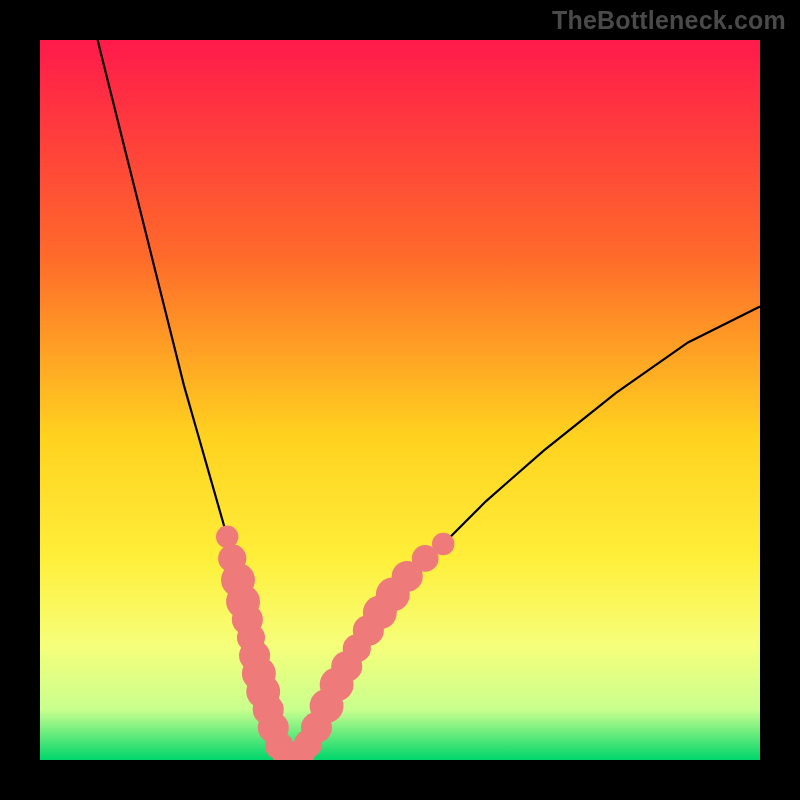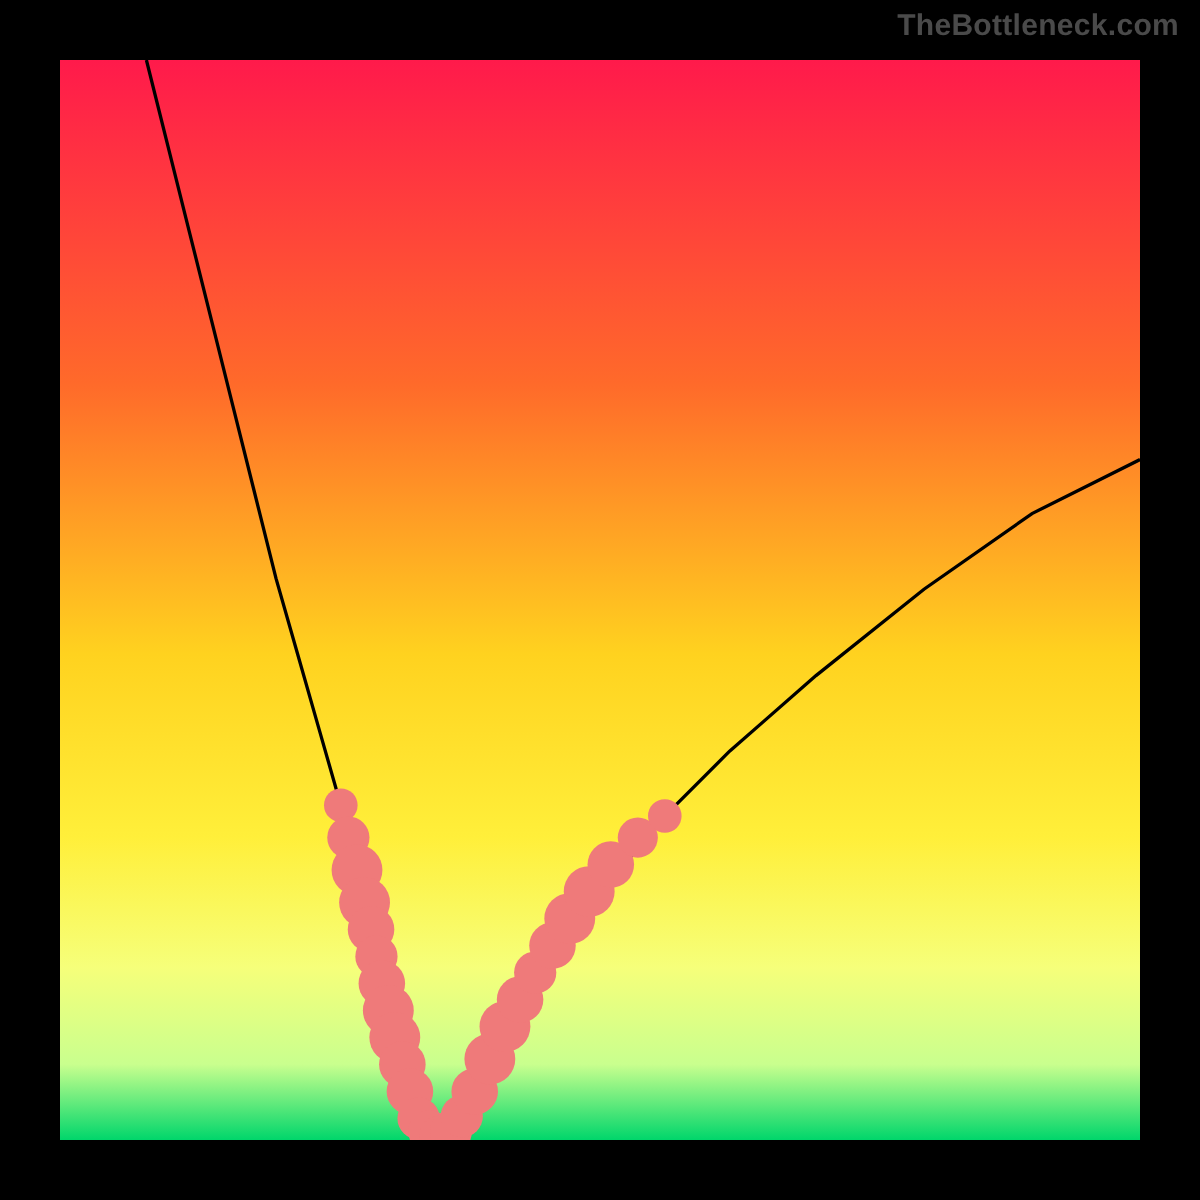--- a/index.html
+++ b/index.html
@@ -15,21 +15,21 @@
     position: relative;
     width: 800px;
     height: 800px;
     background: #000;
   }
   .attribution {
     position: absolute;
     top: 6px;
     right: 14px;
     color: #4a4a4a;
-    font-size: 20px;
+    font-size: 25px;
     font-weight: 600;
     letter-spacing: 0.2px;
     z-index: 5;
   }
   .plot {
     position: absolute;
     left: 40px;
     top: 40px;
     width: 720px;
     height: 720px;

